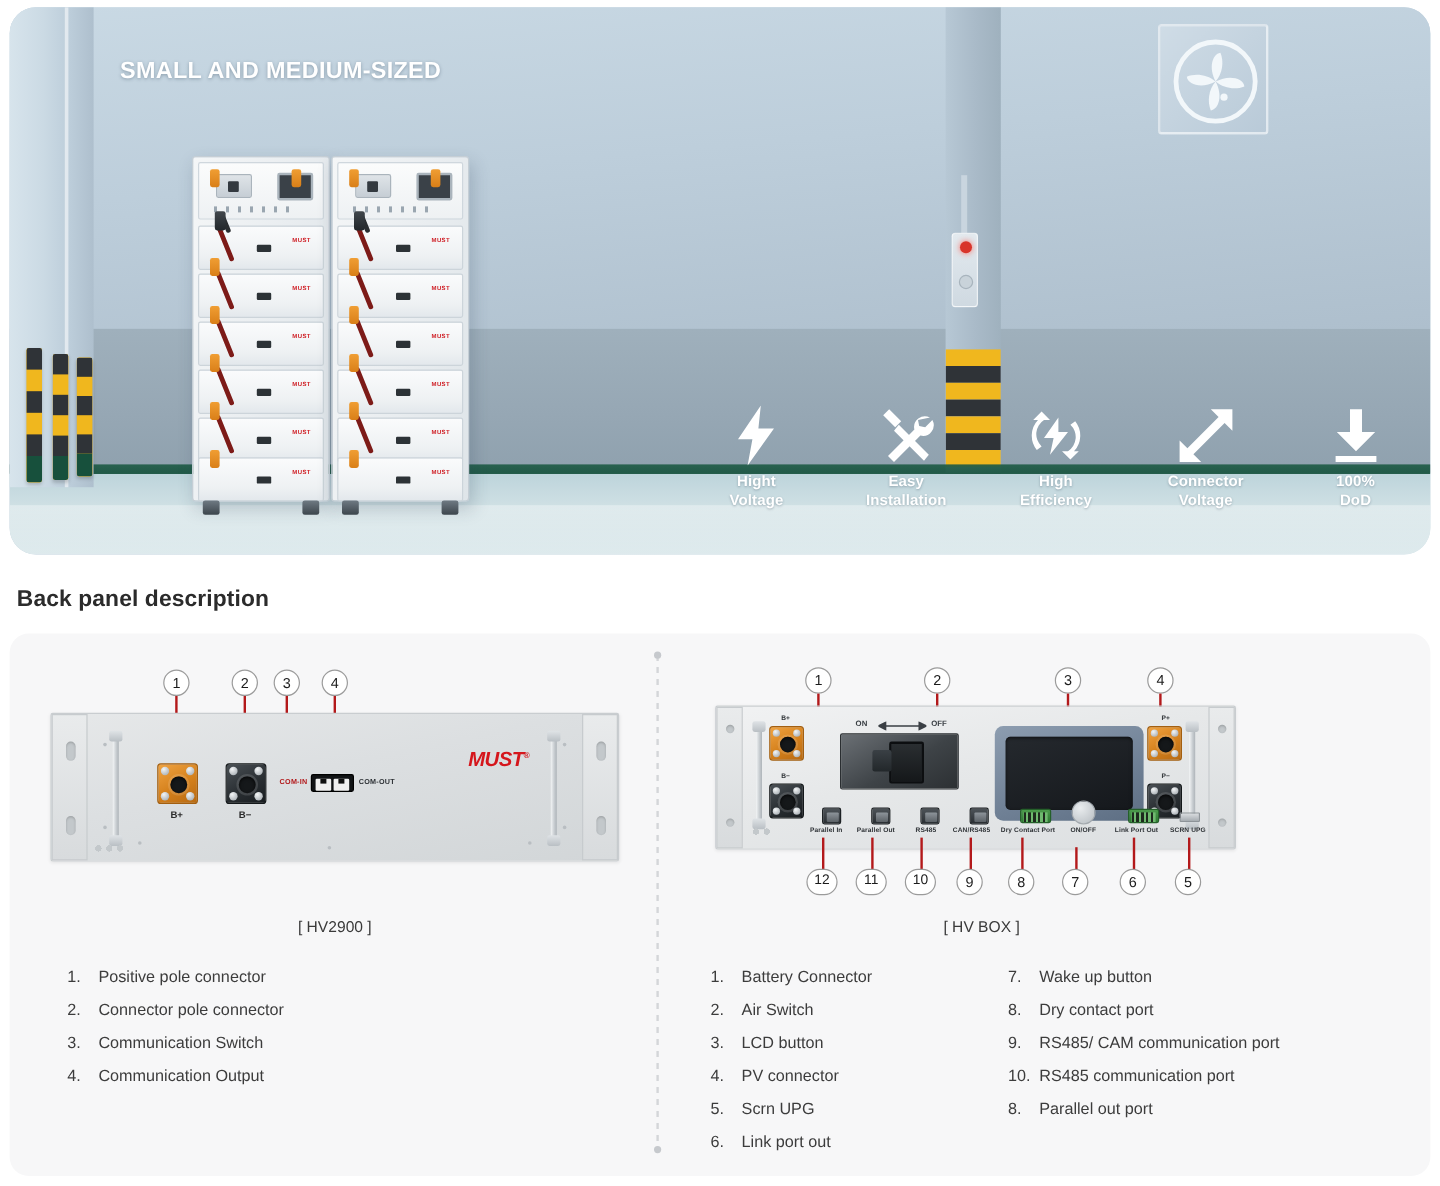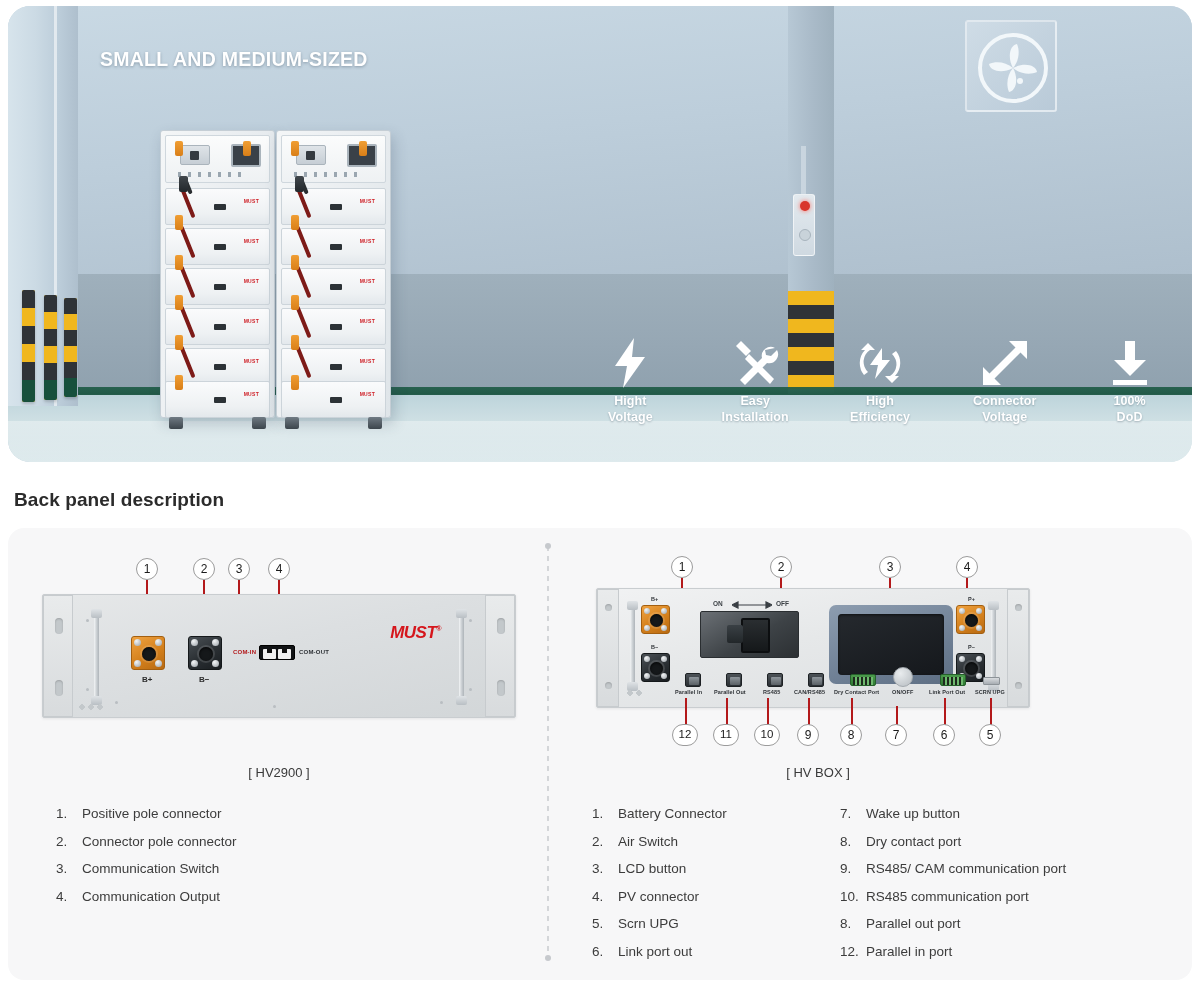--- a/index.html
+++ b/index.html
@@ -791,19 +791,15 @@
       <span class="t">RS485/ CAM communication port</span>
     </div>
     <div class="row">
       <span class="n">10.</span>
       <span class="t">RS485 communication port</span>
     </div>
     <div class="row">
       <span class="n">8.</span>
       <span class="t">Parallel out port</span>
     </div>
-    <div class="row">
-      <span class="n">12.</span>
-      <span class="t">Parallel in port</span>
-    </div>
   </div>
 
 </div>
 
 </body></html>

